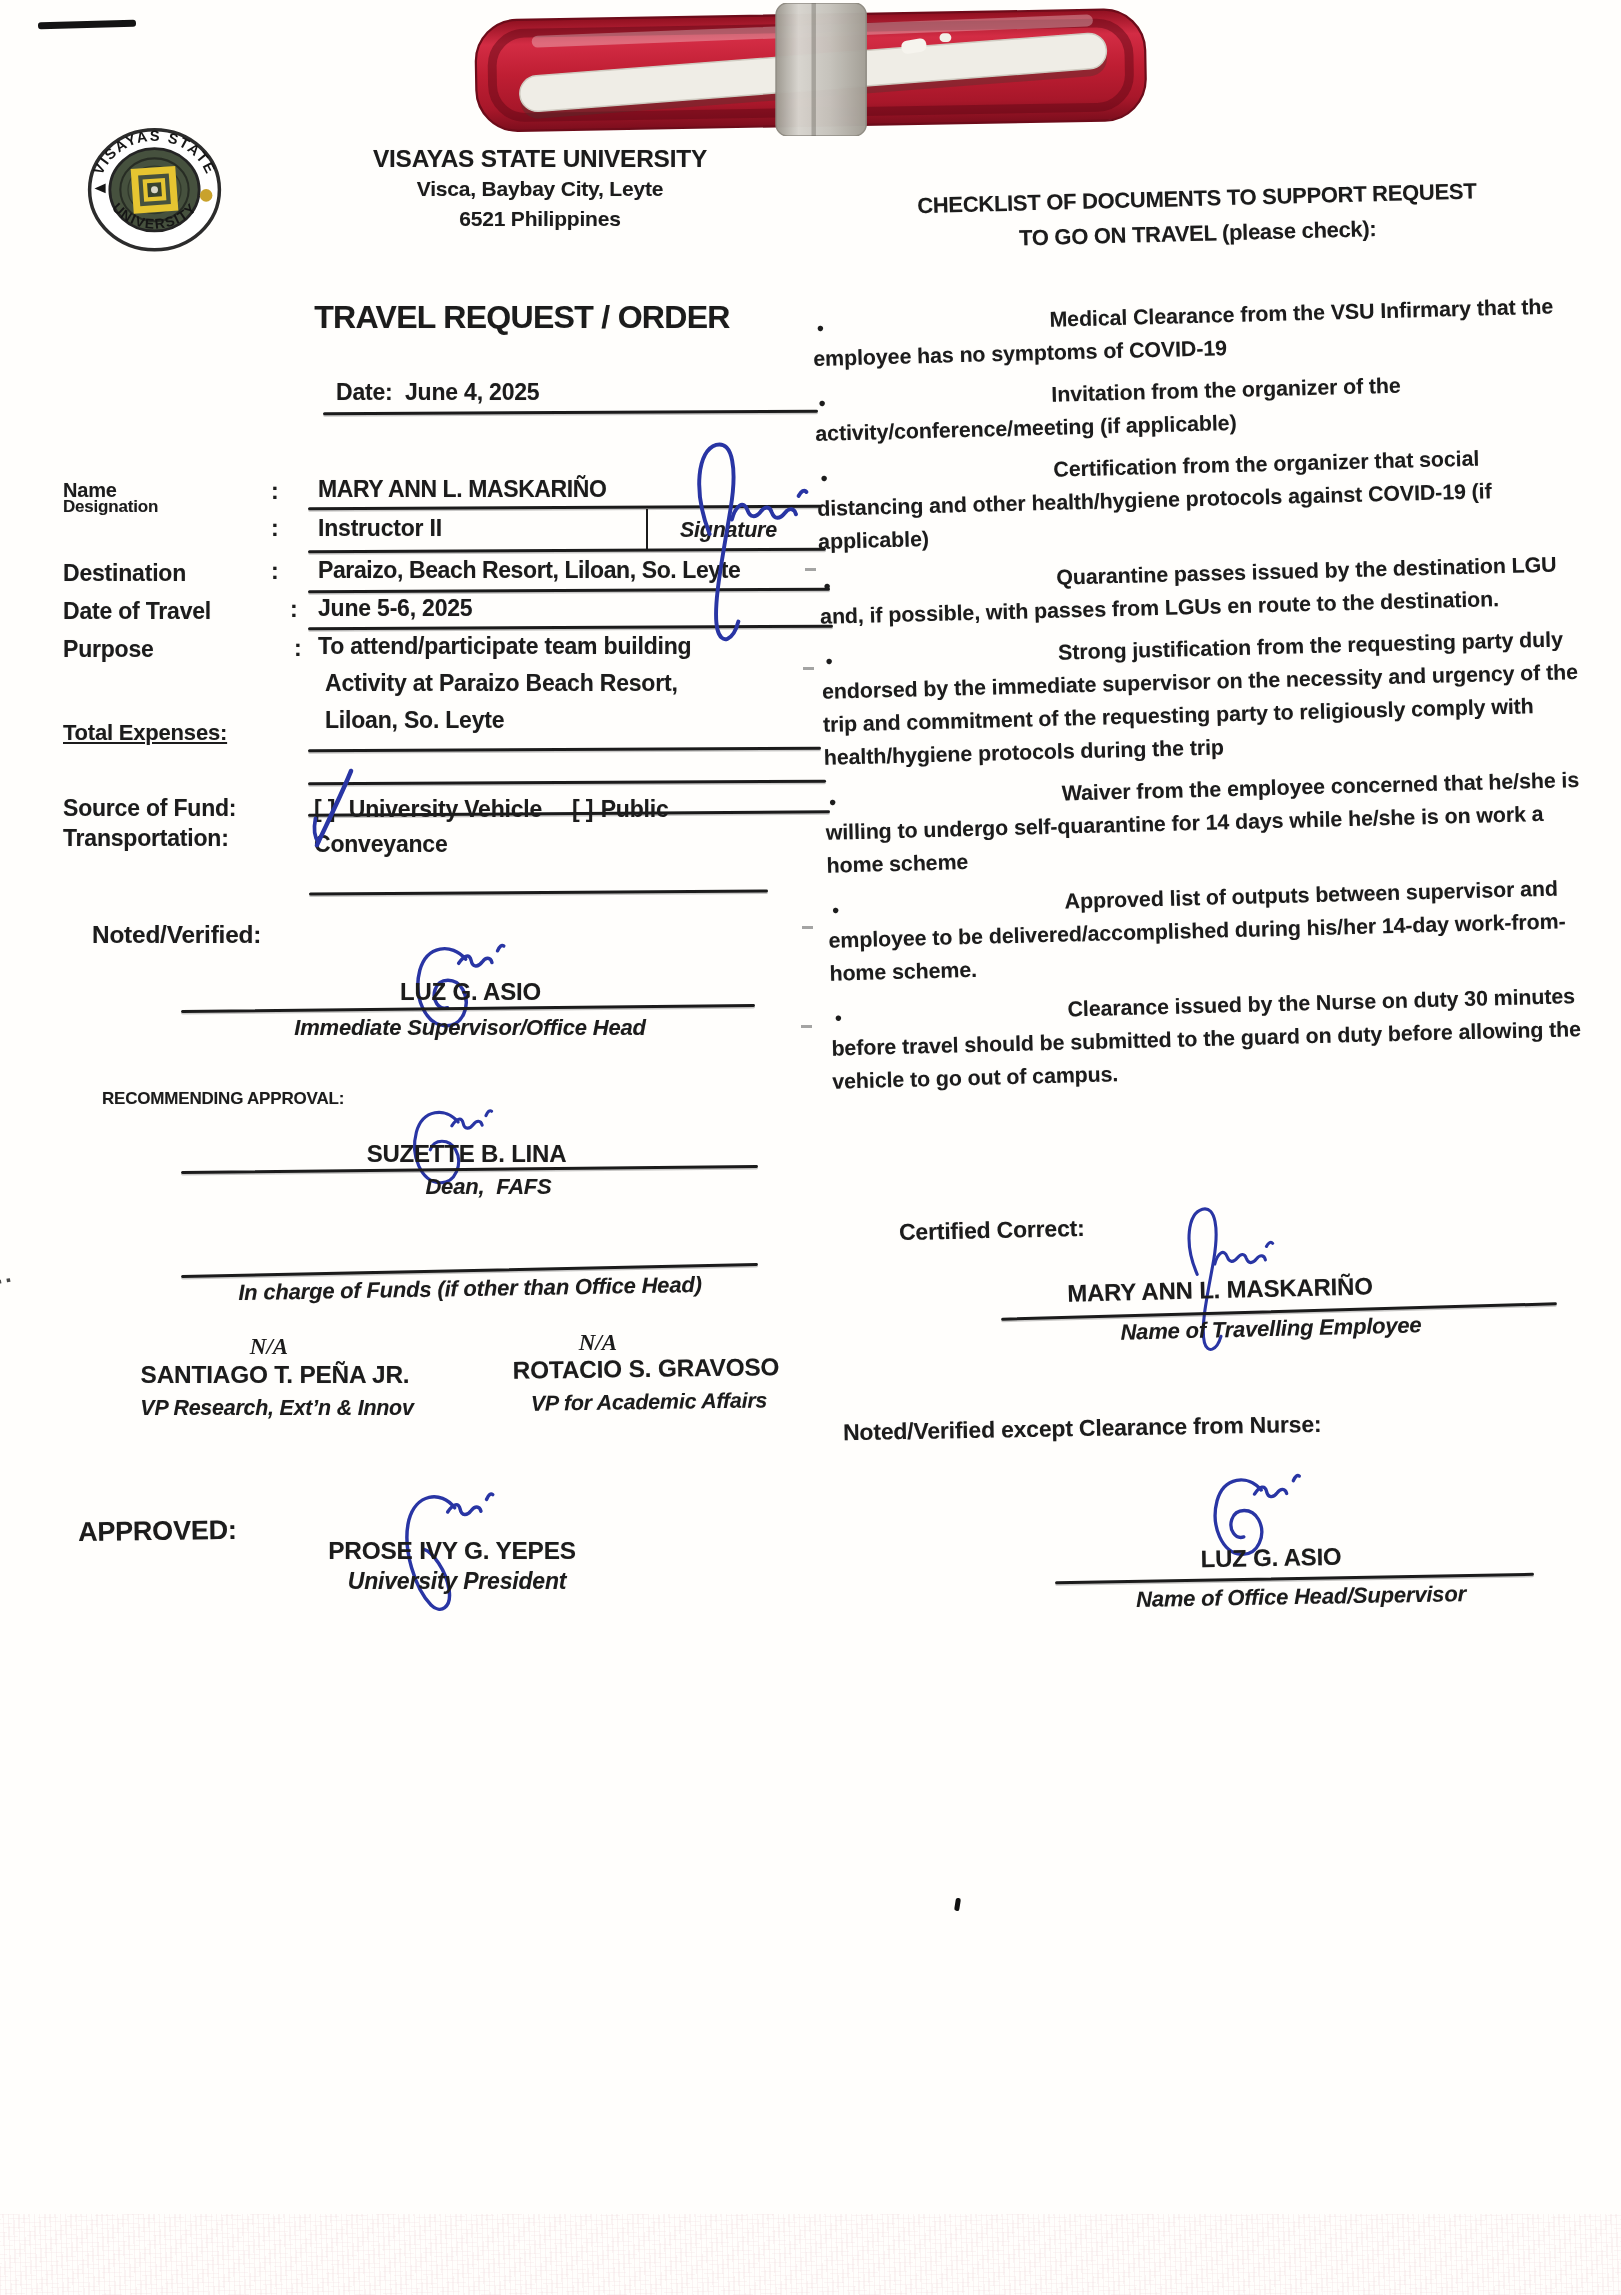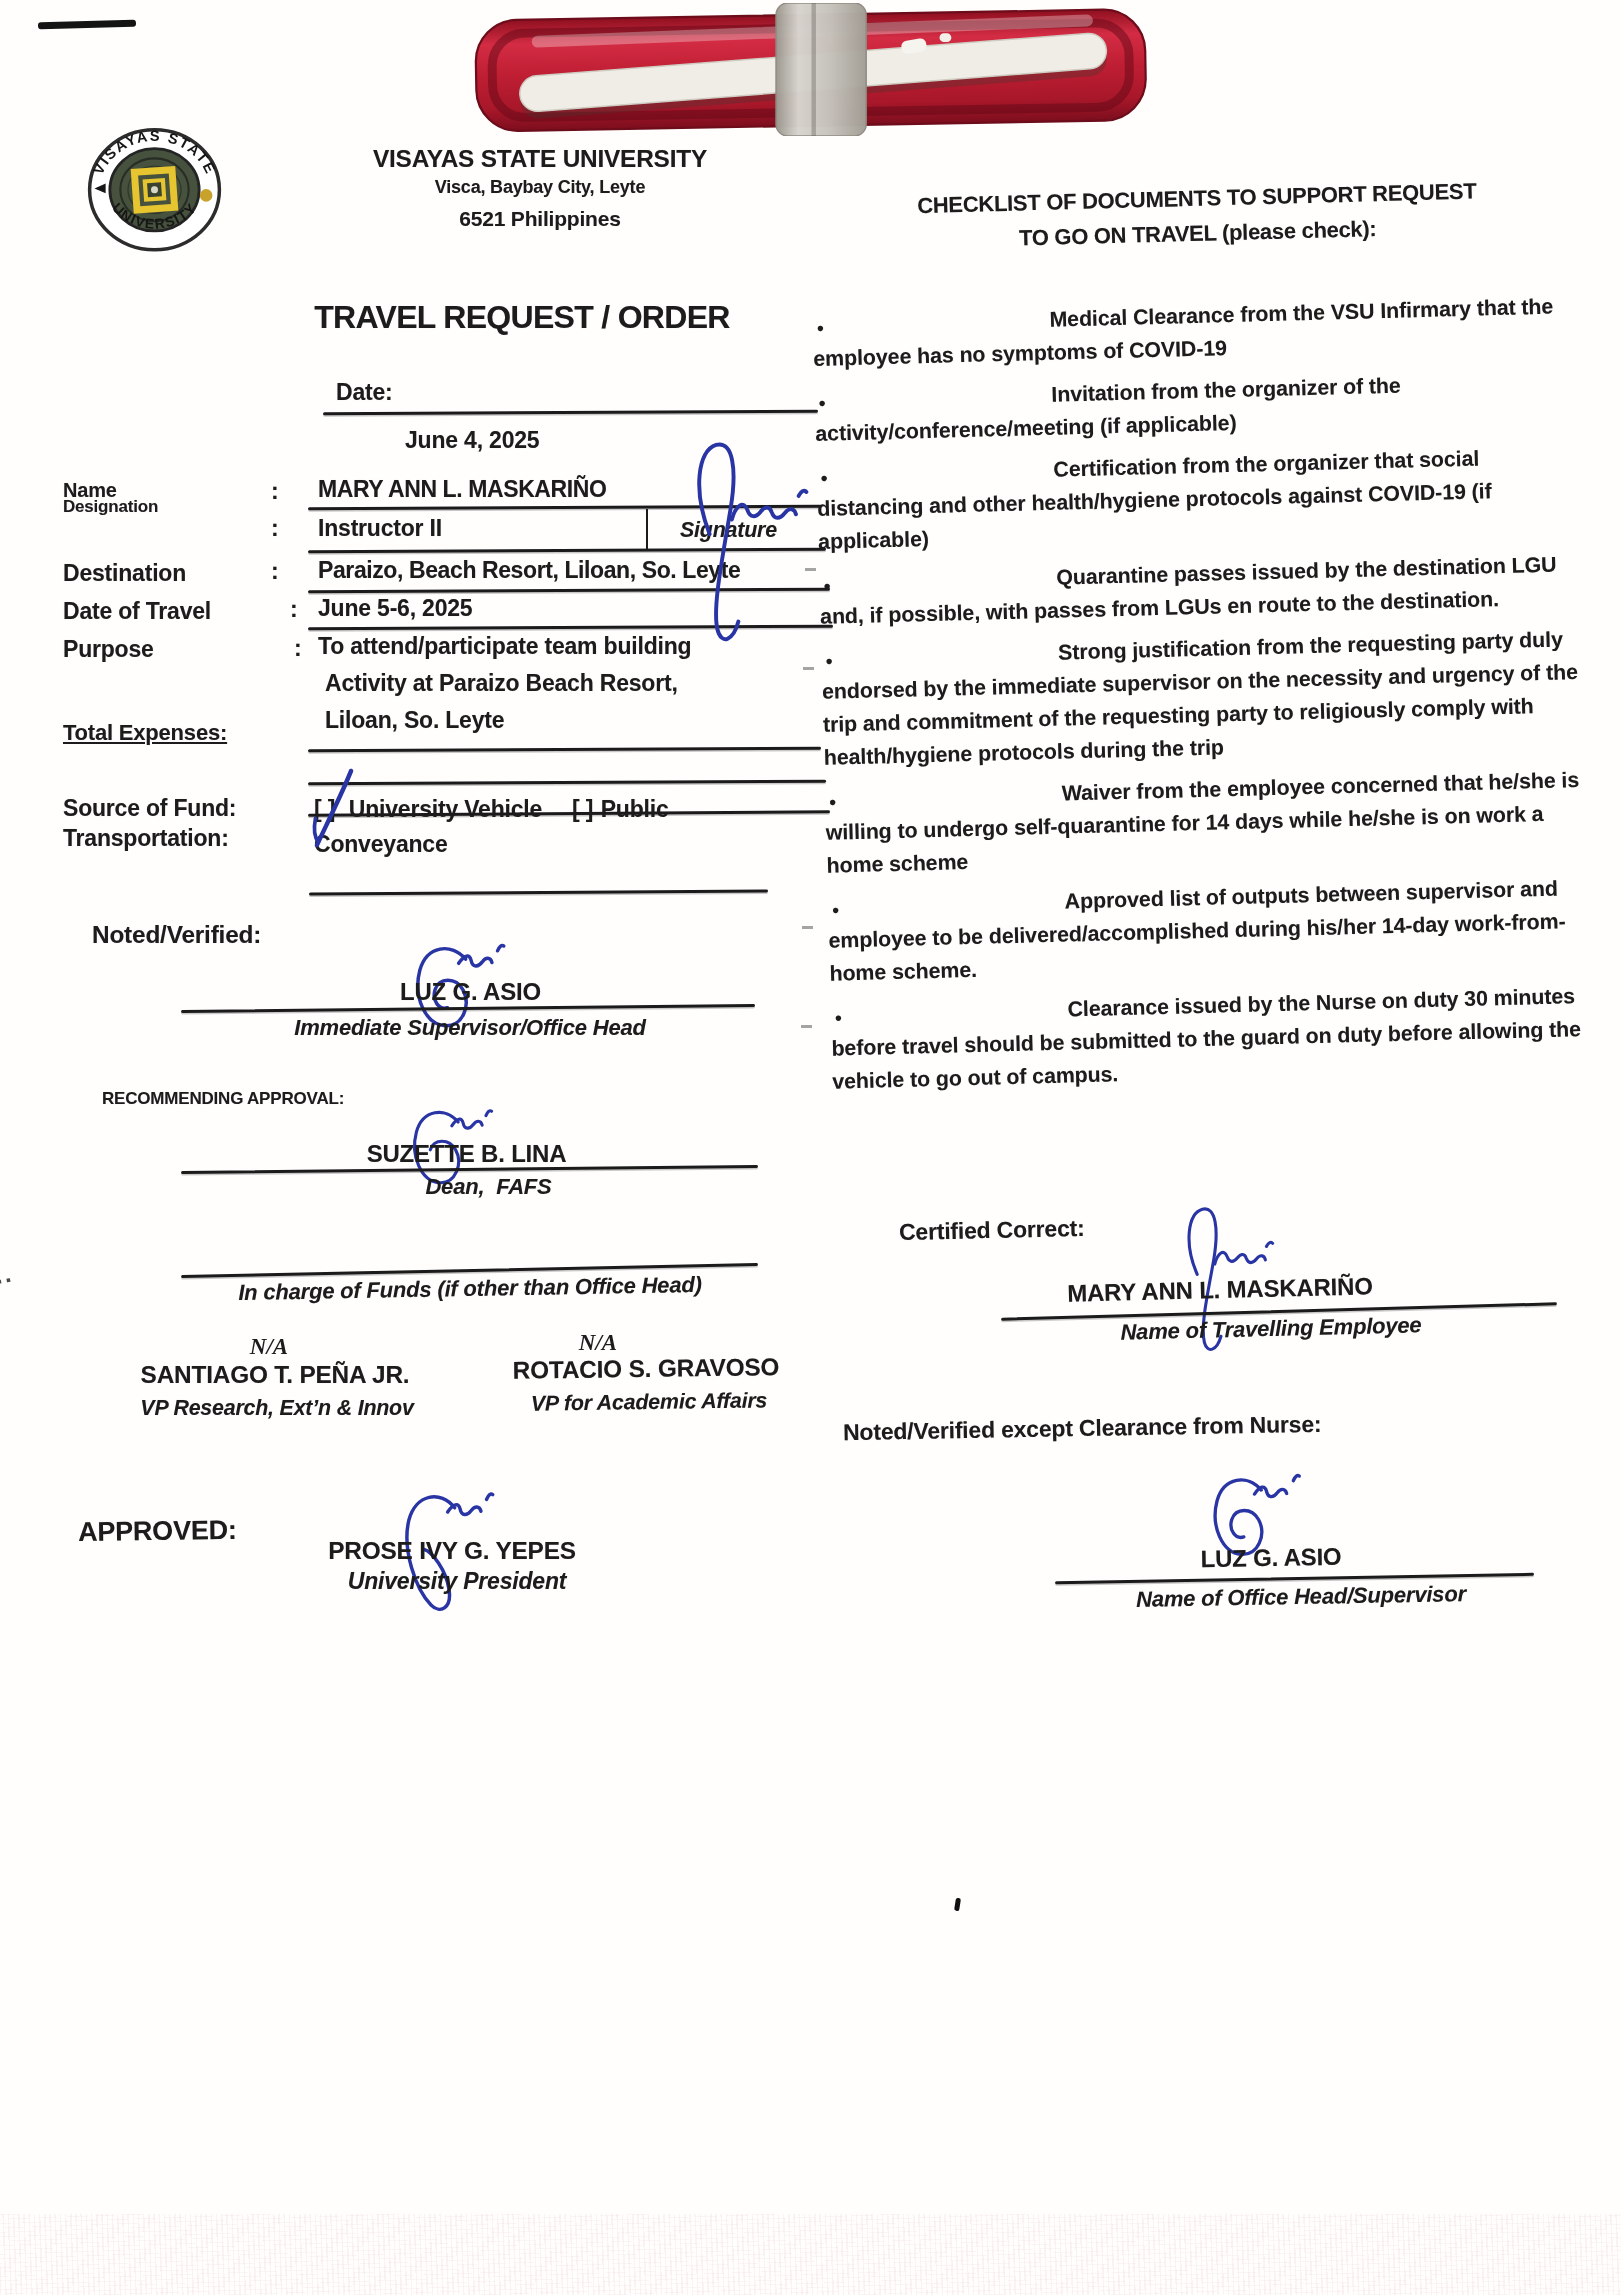--- a/index.html
+++ b/index.html
@@ -86,27 +86,27 @@
     <ellipse cx="174" cy="98" rx="9" ry="9" fill="#c9a22c"></ellipse>
     <polygon points="14,88 30,81 30,95" fill="#161616"></polygon>
     <g transform="rotate(-4 100 90)">
       <rect x="73" y="63" width="54" height="54" fill="none" stroke="#e6c531" stroke-width="10"></rect>
       <rect x="87" y="77" width="26" height="26" fill="#39432f" stroke="#e6c531" stroke-width="6"></rect>
       <ellipse cx="100" cy="90" rx="5" ry="5" fill="#d8d6c8"></ellipse>
     </g>
   </svg>
 
   <div class="abs t ctr" style="left:281px;top:145px;width:518px;font-size:24.4px;">VISAYAS STATE UNIVERSITY</div>
-  <div class="abs t ctr" style="left:281px;top:177px;width:518px;font-size:18px;">Visca, Baybay City, Leyte</div>
+  <div class="abs t ctr" style="left:281px;top:177px;width:518px;font-size:21px;">Visca, Baybay City, Leyte</div>
   <div class="abs t ctr" style="left:281px;top:207px;width:518px;font-size:21px;">6521 Philippines</div>
 
   <div class="abs t ctr" style="left:263px;top:299px;width:518px;font-size:32px;letter-spacing:-0.7px;">TRAVEL REQUEST / ORDER</div>
 
   <div class="abs t" style="left:336px;top:379px;font-size:23px;">Date:</div>
-  <div class="abs t" style="left:405px;top:379px;font-size:23px;margin-top:48px;">June 4, 2025</div>
+  <div class="abs t" style="left:405px;top:379px;font-size:23px;">June 4, 2025</div>
   <div class="line" style="left:323px;top:411px;width:495px;transform:rotate(-0.3deg);"></div>
 
   <div class="abs t" style="left:63px;top:479px;font-size:20px;">Name</div>
   <div class="abs t" style="left:271px;top:478px;font-size:23px;">:</div>
   <div class="abs t" style="left:318px;top:476px;font-size:23px;letter-spacing:-0.4px;">MARY ANN L. MASKARIÑO</div>
   <div class="line" style="left:308px;top:506px;width:513px;transform:rotate(-0.3deg);"></div>
 
   <div class="abs t" style="left:63px;top:497px;font-size:17px;">Designation</div>
   <div class="abs t" style="left:271px;top:515px;font-size:23px;">:</div>
   <div class="abs t" style="left:318px;top:515px;font-size:23px;">Instructor II</div>

